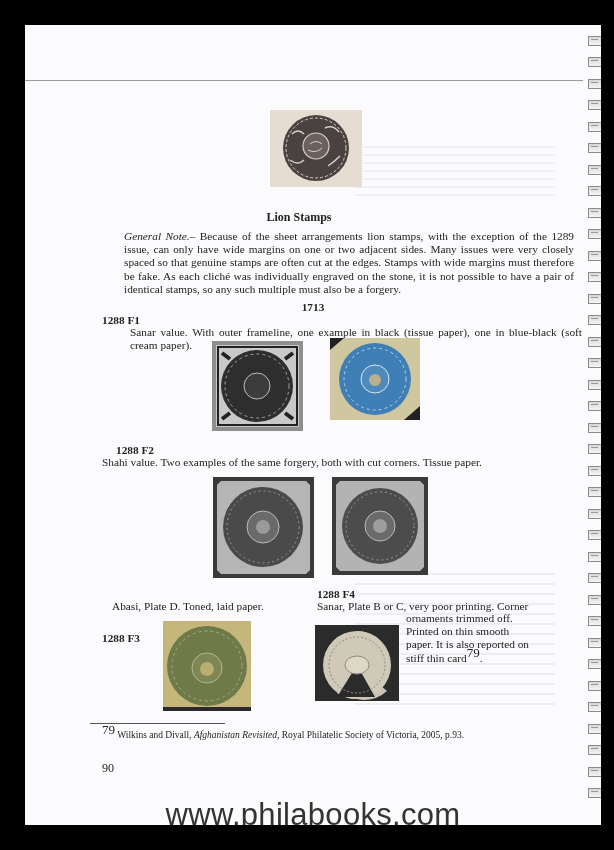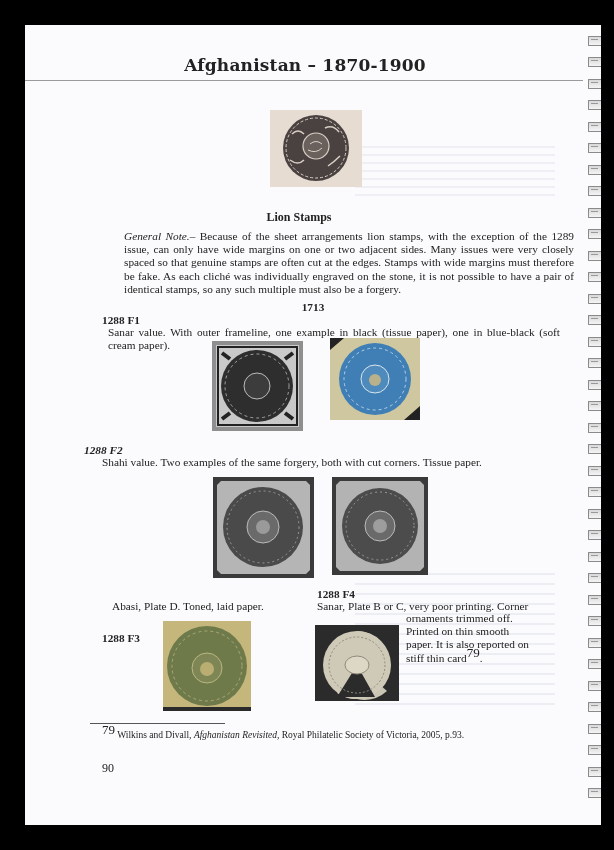--- a/index.html
+++ b/index.html
@@ -21,42 +21,41 @@
     sup { font-size:13px; line-height:0; vertical-align:super; }
   </style>
 </head>
 <body>
 
 <div class="page">
 
   <div class="ghost" style="left:330px;top:115px;width:200px;height:60px;background:repeating-linear-gradient(#fbfbfd 0 6px,#eef0f5 6px 8px);"></div>
   <div class="ghost" style="left:330px;top:540px;width:200px;height:140px;background:repeating-linear-gradient(#fbfbfd 0 8px,#eceef4 8px 10px);"></div>
 
-  <div class="title">Afghanistan – 1870-1900</div>
   <div class="rule"></div>
 
 
   <div class="stamp" style="left:245px;top:85px;width:92px;height:77px;background:#e6dcd2;">
     <svg width="92" height="77" viewBox="0 0 92 77">
       <circle cx="46" cy="38" r="33" fill="#4a4240"></circle>
       <circle cx="46" cy="38" r="30" fill="none" stroke="#d8cfc6" stroke-width="1" stroke-dasharray="3 2"></circle>
       <circle cx="46" cy="36" r="13" fill="#6a605c" stroke="#d8cfc6" stroke-width="1.2"></circle>
       <path d="M22 24 q6 -6 12 0 M55 18 q8 -4 14 4 M20 50 q8 6 14 0 M58 56 q6 -4 12 -10" stroke="#d8cfc6" stroke-width="1.5" fill="none"></path>
       <path d="M40 34 q6 -5 12 0 M38 40 q8 4 14 -2" stroke="#d8cfc6" stroke-width="1" fill="none"></path>
     </svg>
   </div>
 
   <div class="txt bold center" style="left:0;width:548px;top:186px;font-size:12px;">Lion Stamps</div>
 
   <div class="txt just" style="left:77px;top:205px;width:450px;"><i>General Note.–</i><span> Because of the sheet arrangements lion stamps, with the exception of the 1289 issue, can only have wide margins on one or two adjacent sides. Many issues were very closely spaced so that genuine stamps are often cut at the edges. Stamps with wide margins must therefore be fake. As each cliché was individually engraved on the stone, it is not possible to have a pair of identical stamps, so any such multiple must also be a forgery.</span></div>
 
   <div class="txt bold center" style="left:0;width:576px;top:276px;">1713</div>
 
   <div class="txt bold" style="left:77px;top:289px;">1288 F1</div>
-  <div class="txt just" style="left:61px;top:301px;width:452px;">Sanar value. With outer frameline, one example in black (tissue paper), one in blue-black (soft cream paper).</div>
+  <div class="txt just" style="left:83px;top:301px;width:452px;">Sanar value. With outer frameline, one example in black (tissue paper), one in blue-black (soft cream paper).</div>
 
   <div class="stamp" style="left:187px;top:316px;width:91px;height:90px;background:#8f8f8f;">
     <svg width="91" height="90" viewBox="0 0 91 90">
       <rect x="4" y="4" width="83" height="82" fill="#c9c9c9"></rect>
       <rect x="6" y="6" width="79" height="78" fill="none" stroke="#222" stroke-width="2"></rect>
       <circle cx="45" cy="45" r="36" fill="#2e2e2e"></circle>
       <circle cx="45" cy="45" r="32" fill="none" stroke="#bbb" stroke-width="0.8" stroke-dasharray="3 3"></circle>
       <circle cx="45" cy="45" r="13" fill="#3c3c3c" stroke="#bbb" stroke-width="1"></circle>
       <path d="M10 12 l8 6 M81 12 l-8 6 M10 78 l8 -6 M81 78 l-8 -6" stroke="#222" stroke-width="4"></path>
     </svg>
@@ -65,21 +64,21 @@
     <svg width="90" height="82" viewBox="0 0 90 82">
       <rect width="90" height="82" fill="#cfc7a0"></rect>
       <path d="M0 0 h14 l-14 12z M90 82 h-16 l16 -14z" fill="#222"></path>
       <circle cx="45" cy="41" r="36" fill="#3f7fb5"></circle>
       <circle cx="45" cy="41" r="31" fill="none" stroke="#cfe0ee" stroke-width="0.8" stroke-dasharray="3 3"></circle>
       <circle cx="45" cy="41" r="14" fill="#4f8abc" stroke="#d9e6ee" stroke-width="1"></circle>
       <circle cx="45" cy="42" r="6" fill="#b9b08c"></circle>
     </svg>
   </div>
 
-  <div class="txt bold" style="left:59px;top:419px;font-style:italic;">1288 F2</div>
+  <div class="txt bold" style="left:91px;top:419px;">1288 F2</div>
   <div class="txt" style="left:77px;top:431px;">Shahi value. Two examples of the same forgery, both with cut corners. Tissue paper.</div>
 
   <div class="stamp" style="left:188px;top:452px;width:101px;height:101px;background:#3a3a3a;">
     <svg width="101" height="101" viewBox="0 0 101 101">
       <path d="M8 4 h85 l4 4 v85 l-4 4 h-85 l-4 -4 v-85z" fill="#b5b5b5"></path>
       <circle cx="50" cy="50" r="40" fill="#4a4a4a"></circle>
       <circle cx="50" cy="50" r="36" fill="none" stroke="#aaa" stroke-width="0.8" stroke-dasharray="2 3"></circle>
       <circle cx="50" cy="50" r="16" fill="#6a6a6a" stroke="#bbb" stroke-width="1"></circle>
       <circle cx="50" cy="50" r="7" fill="#9a9a9a"></circle>
     </svg>
@@ -121,20 +120,21 @@
       <circle cx="42" cy="40" r="28" fill="none" stroke="#8f8a7c" stroke-width="1" stroke-dasharray="2 2"></circle>
       <ellipse cx="42" cy="40" rx="12" ry="9" fill="#ddd7c6" stroke="#8f8a7c"></ellipse>
     </svg>
   </div>
 
   <div class="fn-rule"></div>
   <div class="txt" style="left:77px;top:704px;font-size:9.5px;"><sup>79</sup><span> Wilkins and Divall, </span><i>Afghanistan Revisited</i><span>, Royal Philatelic Society of Victoria, 2005, p.93.</span></div>
 
   <div class="txt" style="left:77px;top:737px;font-size:12px;">90</div>
 
+  <div class="footer-url">www.philabooks.com</div>
 
   <div class="spiral" style="top:0;height:800px;">
     <div class="coil" style="top:11px"></div>
     <div class="coil" style="top:32px"></div>
     <div class="coil" style="top:54px"></div>
     <div class="coil" style="top:75px"></div>
     <div class="coil" style="top:97px"></div>
     <div class="coil" style="top:118px"></div>
     <div class="coil" style="top:140px"></div>
     <div class="coil" style="top:161px"></div>

